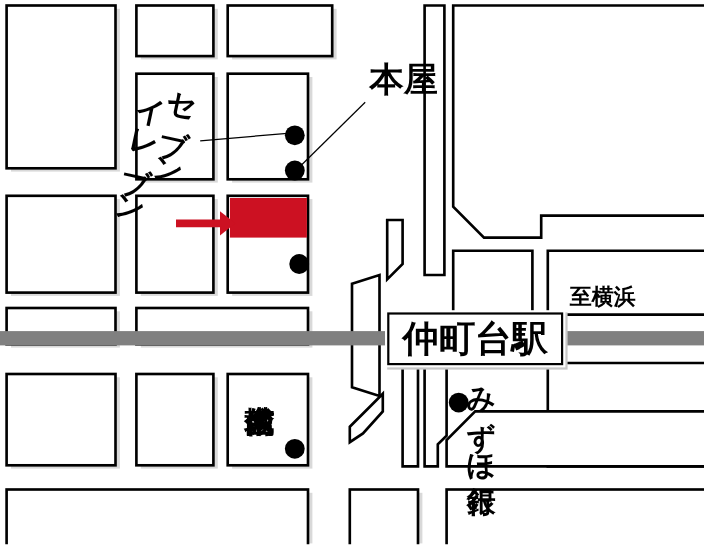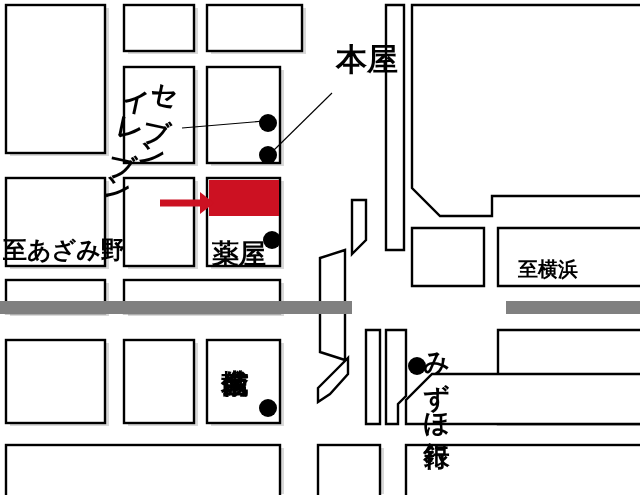--- a/index.html
+++ b/index.html
@@ -187,26 +187,27 @@
       <circle class="poi-dot" cx="268" cy="155" r="9"></circle>
       <circle class="poi-dot" cx="272" cy="240" r="9"></circle>
       <circle class="poi-dot" cx="268" cy="408" r="9"></circle>
       <circle class="poi-dot" cx="417" cy="366" r="9"></circle>
     </g>
   </svg>
 
   <div class="sevenel-col" style="left:152px; top:70px; font-size:27px; transform: rotate(12deg);">セブン</div>
   <div class="sevenel-col" style="left:124px; top:74px; font-size:27px; transform: rotate(12deg);">イレブン</div>
 
-  <div class="lbl" style="left:336px; top:44px; font-size:31px;">本屋</div>
-
-  <div class="lbl" style="left:212px; top:240px; font-size:27px;">薬屋</div>
+  <div class="lbl" style="left:336px; top:58px; font-size:31px;">本屋</div>
+
 
   <div class="lbl lbl-vert" style="left:222px; top:348px; font-size:27px;">城南信金</div>
 
   <div class="lbl lbl-vert" style="left:424px; top:334px; font-size:26px;">みずほ銀行</div>
 
-  <div class="lbl" style="left:3px; top:238px; font-size:24px;">至あざみ野</div>
 
   <div class="lbl" style="left:518px; top:259px; font-size:20px;">至横浜</div>
 
+  <div id="station-label-box" style="left:352px; top:284px; width:156px; height:44px;">
+    <span id="station-label-text" style="font-size:33px;">仲町台駅</span>
+  </div>
 
 </div>
 
 </body></html>

